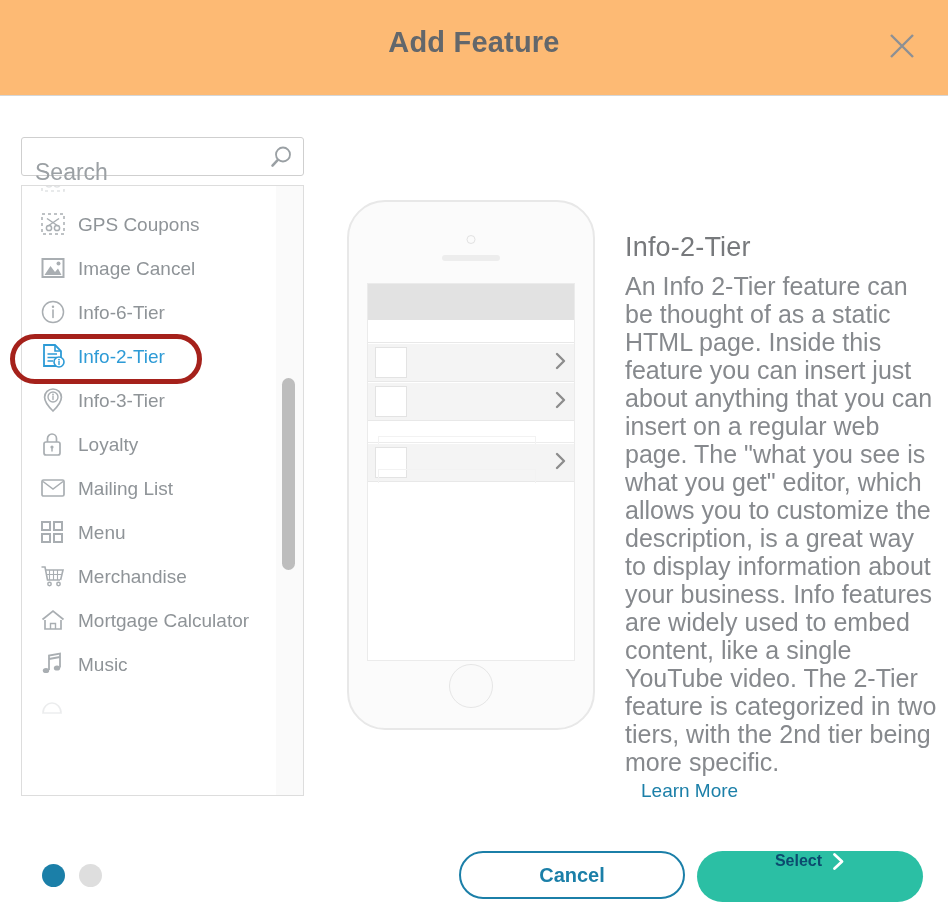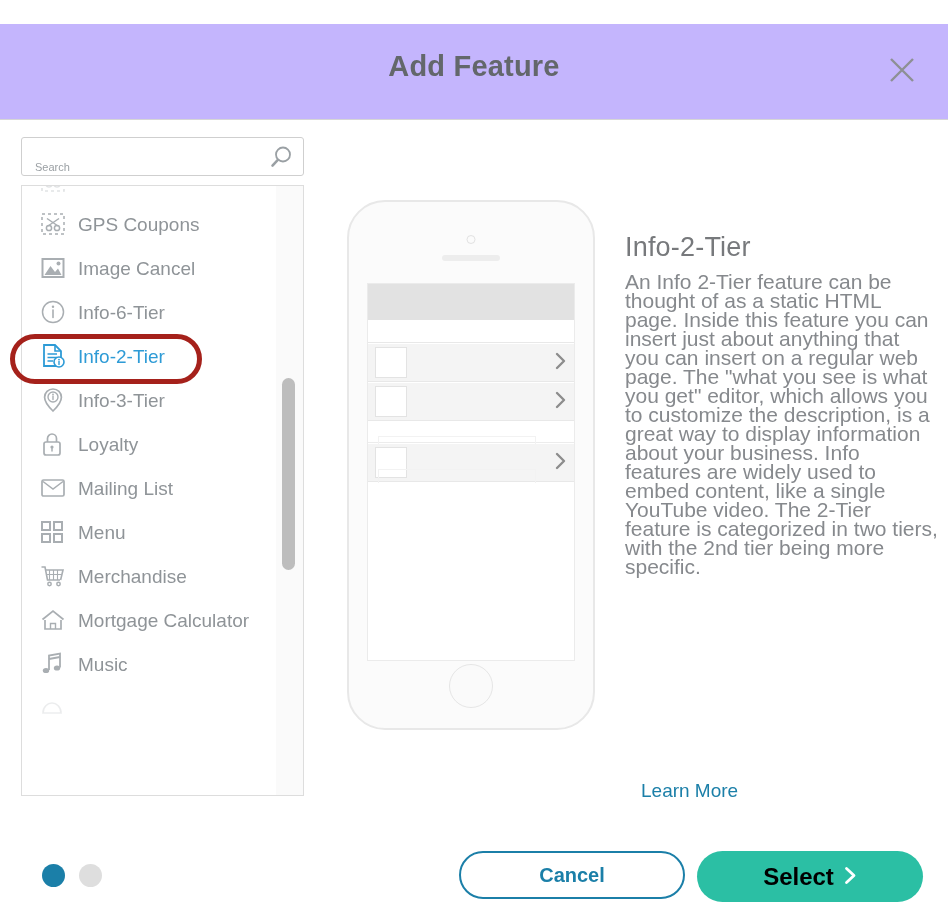--- a/index.html
+++ b/index.html
@@ -17,22 +17,21 @@
     height: 924px;
     background: #ffffff;
   }
 
   
   .modal-header {
     position: absolute;
     left: 0; top: 0;
     width: 948px; height: 96px;
     border-bottom: 1px solid #d6d6d6;
-    background: #c4b5fd;
-    margin-top: 24px;
+    background: #fdba74;
   }
   .modal-title {
     position: absolute;
     left: 0; top: 26px;
     width: 948px;
     text-align: center;
     font-size: 29px;
     font-weight: bold;
     color: #63676b;
     letter-spacing: 0.2px;
@@ -49,27 +48,27 @@
   .search-wrap {
     position: absolute;
     left: 21px; top: 137px;
     width: 283px; height: 39px;
     border: 1px solid #cfcfcf;
     border-radius: 3px;
     background: #ffffff;
   }
   .search-input {
     position: absolute;
-    left: 0; top: 10px;
+    left: 0; top: 16px;
     width: 243px; height: 37px;
     border: 0; outline: 0;
     background: transparent;
     padding: 0 10px 0 13px;
     font-family: "Liberation Sans", sans-serif;
-    font-size: 11px;
+    font-size: 23px;
     color: #be185d;
   }
   .search-input::placeholder { color: #9ba0a4; opacity: 1; }
   .search-icon {
     position: absolute;
     right: 9px; top: 7px;
     width: 26px; height: 25px;
     cursor: pointer;
   }
 
@@ -252,22 +251,22 @@
     position: absolute;
     left: 625px; top: 232px;
     font-size: 27px;
     color: #77797c;
     letter-spacing: 0.2px;
   }
   .detail-desc {
     position: absolute;
     left: 625px; top: 272px;
     width: 314px;
-    font-size: 21px;
-    line-height: 19px;
+    font-size: 25px;
+    line-height: 28px;
     color: #86898d;
   }
   .learn-more {
     position: absolute;
     left: 641px; top: 780px;
     font-size: 19px;
     color: #1b7fa8;
     cursor: pointer;
   }
 
@@ -299,27 +298,26 @@
     font-weight: bold;
     cursor: pointer;
   }
   .btn-select {
     position: absolute;
     left: 697px; top: 851px;
     width: 226px; height: 51px;
     border: 0;
     border-radius: 26px;
     background: #2bbfa4;
-    color: #000000;
+    color: #0c4a6e;
     font-family: "Liberation Sans", sans-serif;
-    font-size: 24px;
+    font-size: 16px;
     font-weight: bold;
     cursor: pointer;
     display: flex;
-    align-items: center;
     justify-content: center;
     gap: 10px;
   }
 </style>
 </head>
 <body>
 
 <div id="app">
 
   <div class="modal-header">

